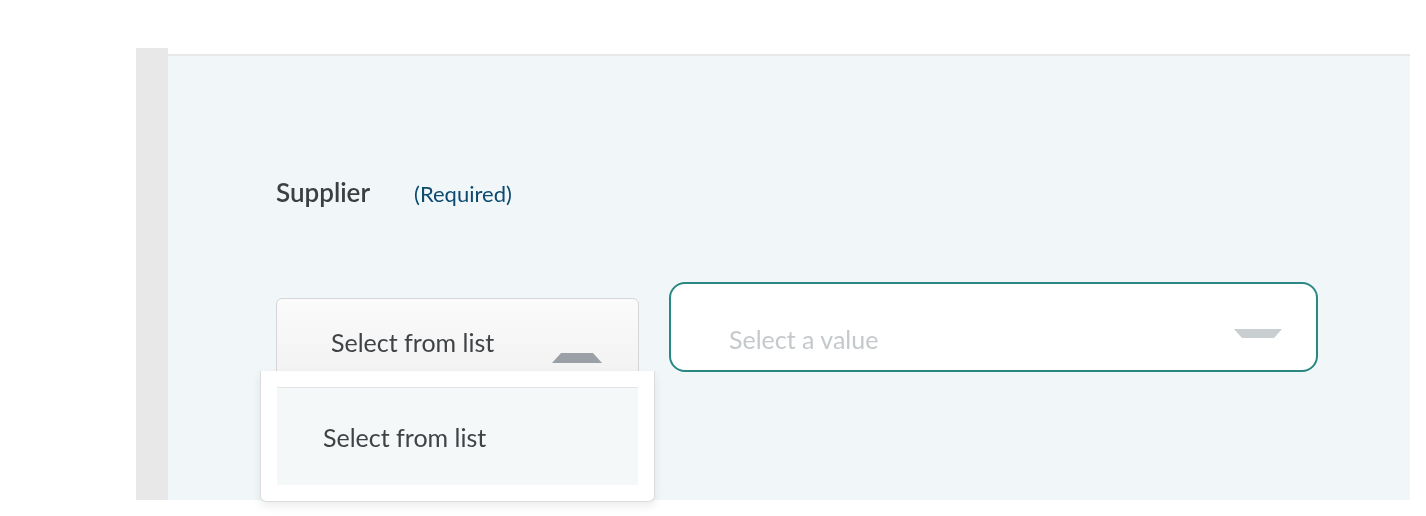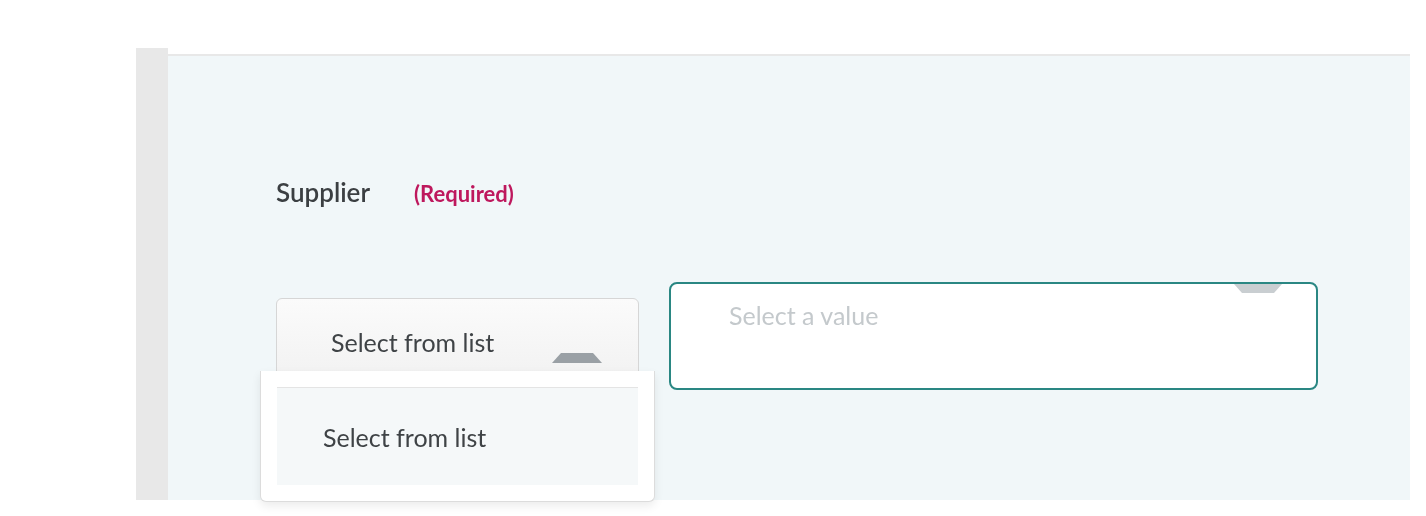--- a/index.html
+++ b/index.html
@@ -44,22 +44,22 @@
       gap: 12px;
       margin-bottom: 26px;
     }
     .field-label {
       font-size: 26px;
       font-weight: 600;
       color: #3b3f42;
     }
     .required-tag {
       font-size: 22px;
-      color: #be185d;
-      font-weight: 700;
+      color: #0c4a6e;
+      font-weight: 400;
     }
     .controls-row {
       display: flex;
       gap: 14px;
       align-items: flex-start;
     }
     .mode-dropdown-wrapper {
       position: relative;
       width: 395px;
     }
@@ -109,26 +109,26 @@
     .mode-dropdown-option:first-child {
       border-top: none;
       background: #f5f8f9;
     }
     .mode-dropdown-option:last-child {
       border-top: 1px solid #e4e4e4;
     }
     .value-select {
       flex: 1;
       max-width: 800px;
-      height: 108px;
+      height: 90px;
       background: #fff;
       border: 2px solid #2a8783;
-      border-radius: 8px;
+      border-radius: 16px;
       display: flex;
-      align-items: flex-start;
+      align-items: flex-end;
       justify-content: space-between;
       padding: 0 34px 0 42px;
       cursor: pointer;
     }
     .value-select-placeholder {
       font-size: 25px;
       color: #c4c9cc;
     }
     .value-select .chevron-down {
       width: 0;

